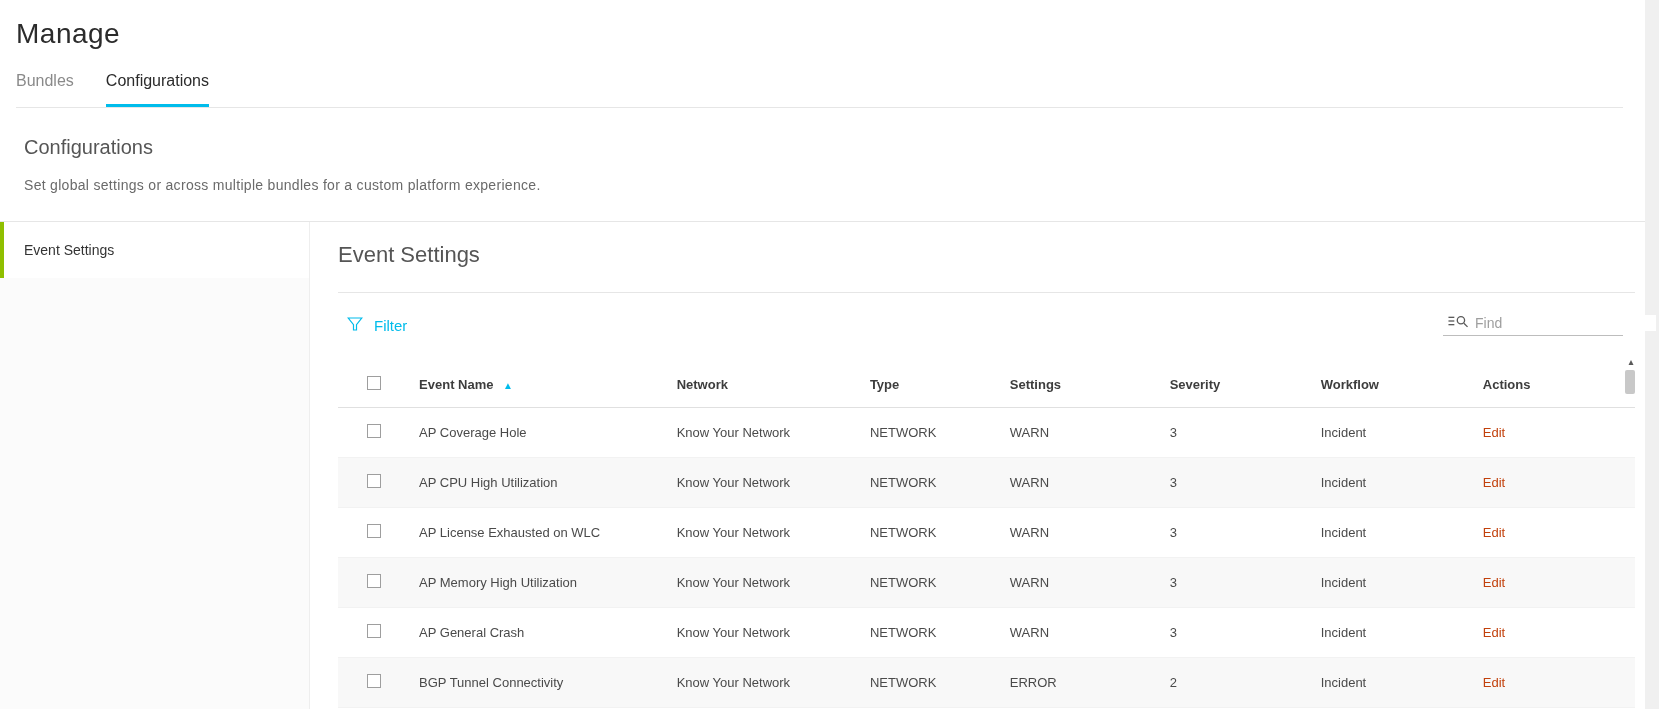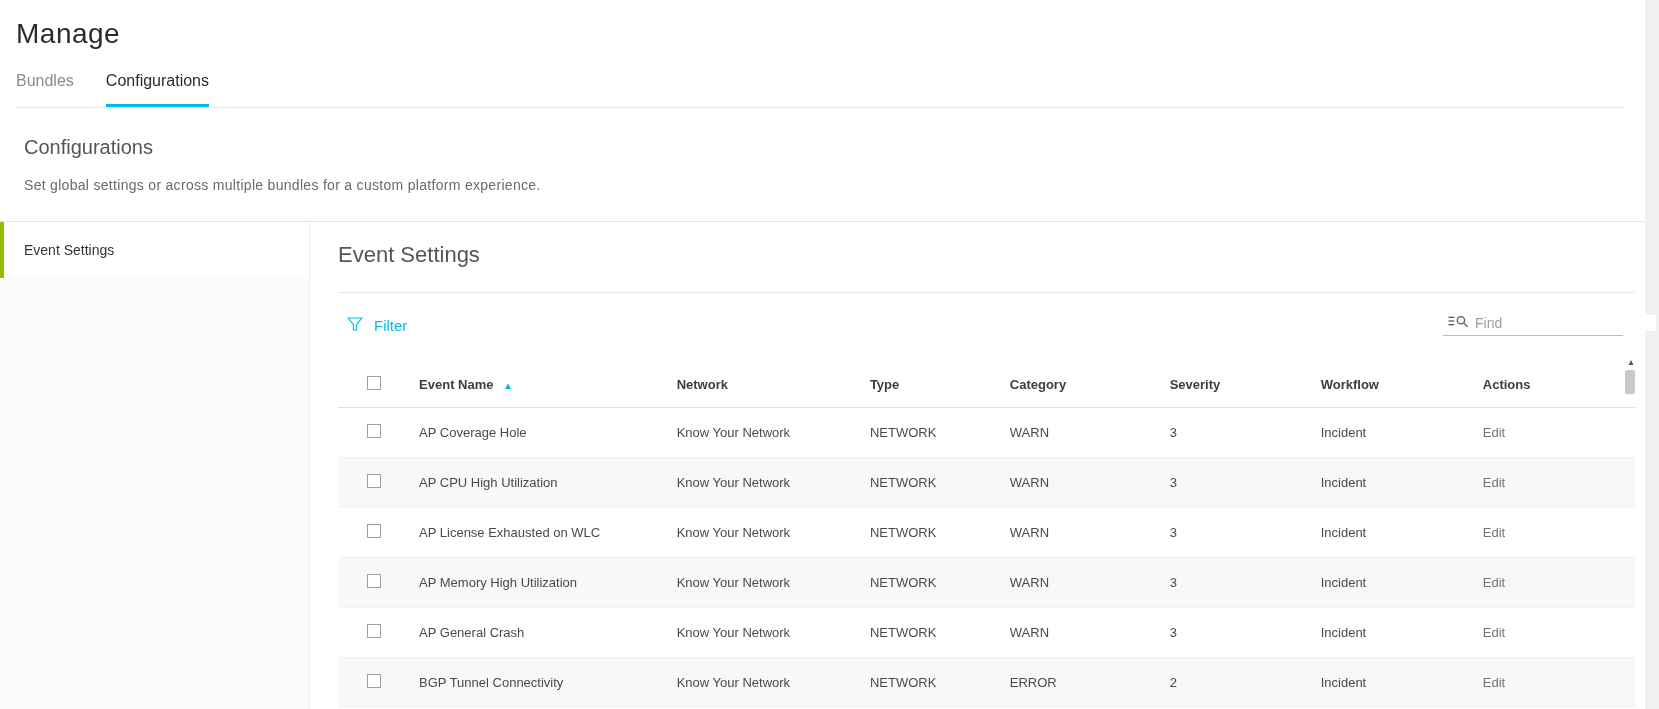--- a/index.html
+++ b/index.html
@@ -42,21 +42,21 @@
   .col-name  { width: 232px; }
   .col-domain{ width: 174px; }
   .col-type  { width: 126px; }
   .col-cat   { width: 144px; }
   .col-sev   { width: 136px; }
   .col-work  { width: 146px; }
   .col-act   { width: 146px; }
 
   .chk { display:inline-block; width:14px; height:14px; border:1.5px solid #9e9e9e; background:#fff; }
   .sort-ind { color:#00bceb; font-size:10px; margin-left:6px; vertical-align: middle; }
-  .edit-link { color:#737373; cursor:pointer; }
+  .edit-link { color:#c2410c; cursor:pointer; }
 
   .table-scroll-wrap { position: relative; }
   .vscroll-track { position:absolute; right:-2px; top:0; width:12px; height:278px; }
   .vscroll-thumb { position:absolute; top:8px; width:10px; height:24px; background:#c8c8c8; border-radius:2px; }
   .vscroll-arrow { position:absolute; width:12px; height:12px; color:#5a5a5a; font-size:10px; text-align:center; line-height:12px; }
   .vscroll-arrow.up { top:-6px; }
 
   .outer-scrollbar { position:absolute; right:0; top:0; width:14px; height:100%; background:#f0f0f0; }
 </style>
 </head>
@@ -127,21 +127,21 @@
             <tr>
               <th style="text-align:center;">
                 <span class="chk"></span>
               </th>
               <th>
                 <span>Event Name</span>
                 <span class="sort-ind">▲</span>
               </th>
               <th>Network</th>
               <th>Type</th>
-              <th>Category</th>
+              <th>Settings</th>
               <th>Severity</th>
               <th>Workflow</th>
               <th>Actions</th>
             </tr>
           </thead>
           <tbody id="event-tbody">
               <tr>
                 <td style="text-align: center;"><span class="chk"></span></td>
                 <td>AP Coverage Hole</td>
                 <td>Know Your Network</td>

